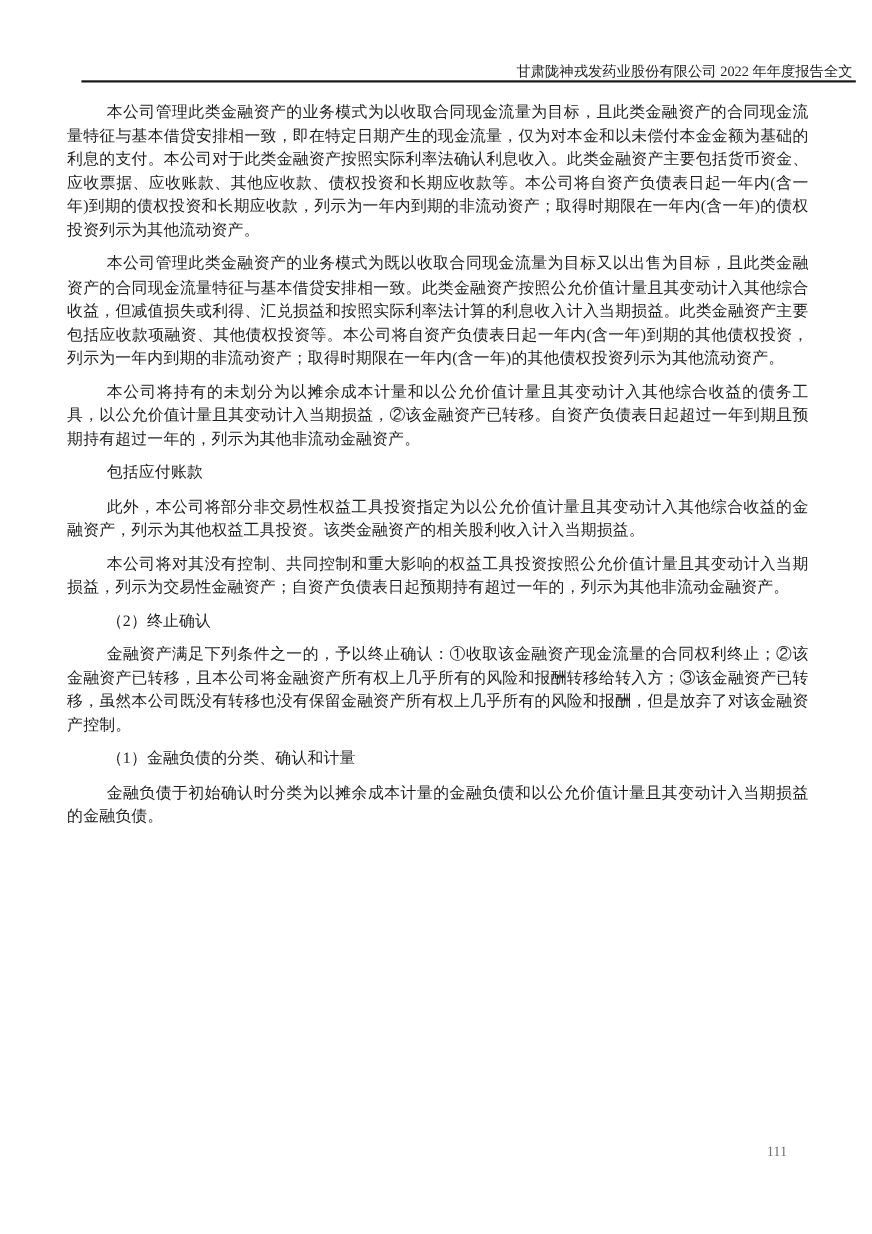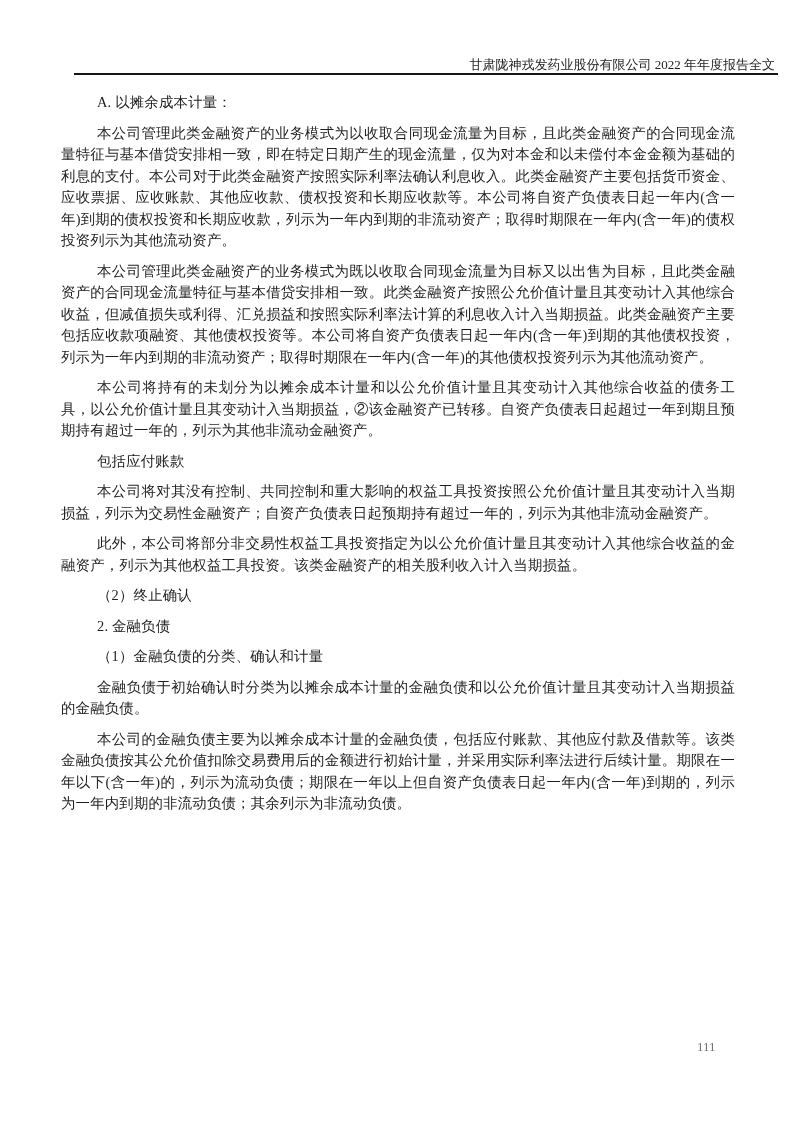--- a/index.html
+++ b/index.html
@@ -62,29 +62,27 @@
 </head>
 <body>
 
 <div class="page">
 
   <div class="header-title">甘肃陇神戎发药业股份有限公司 2022 年年度报告全文</div>
 
   <div class="header-rule"></div>
 
   <div class="content">
-    <div class="blk">A. 以摊余成本计量：</div>
     <div class="blk">本公司管理此类金融资产的业务模式为以收取合同现金流量为目标，且此类金融资产的合同现金流量特征与基本借贷安排相一致，即在特定日期产生的现金流量，仅为对本金和以未偿付本金金额为基础的利息的支付。本公司对于此类金融资产按照实际利率法确认利息收入。此类金融资产主要包括货币资金、应收票据、应收账款、其他应收款、债权投资和长期应收款等。本公司将自资产负债表日起一年内(含一年)到期的债权投资和长期应收款，列示为一年内到期的非流动资产；取得时期限在一年内(含一年)的债权投资列示为其他流动资产。</div>
     <div class="blk">本公司管理此类金融资产的业务模式为既以收取合同现金流量为目标又以出售为目标，且此类金融资产的合同现金流量特征与基本借贷安排相一致。此类金融资产按照公允价值计量且其变动计入其他综合收益，但减值损失或利得、汇兑损益和按照实际利率法计算的利息收入计入当期损益。此类金融资产主要包括应收款项融资、其他债权投资等。本公司将自资产负债表日起一年内(含一年)到期的其他债权投资，列示为一年内到期的非流动资产；取得时期限在一年内(含一年)的其他债权投资列示为其他流动资产。</div>
     <div class="blk">本公司将持有的未划分为以摊余成本计量和以公允价值计量且其变动计入其他综合收益的债务工具，以公允价值计量且其变动计入当期损益，②该金融资产已转移。自资产负债表日起超过一年到期且预期持有超过一年的，列示为其他非流动金融资产。</div>
     <div class="blk">包括应付账款</div>
+    <div class="blk">此外，本公司将部分非交易性权益工具投资指定为以公允价值计量且其变动计入其他综合收益的金融资产，列示为其他权益工具投资。该类金融资产的相关股利收入计入当期损益。</div>
     <div class="blk">本公司将对其没有控制、共同控制和重大影响的权益工具投资按照公允价值计量且其变动计入当期损益，列示为交易性金融资产；自资产负债表日起预期持有超过一年的，列示为其他非流动金融资产。</div>
-    <div class="blk">此外，本公司将部分非交易性权益工具投资指定为以公允价值计量且其变动计入其他综合收益的金融资产，列示为其他权益工具投资。该类金融资产的相关股利收入计入当期损益。</div>
     <div class="blk">（2）终止确认</div>
-    <div class="blk">2. 金融负债</div>
+    <div class="blk">金融资产满足下列条件之一的，予以终止确认：①收取该金融资产现金流量的合同权利终止；②该金融资产已转移，且本公司将金融资产所有权上几乎所有的风险和报酬转移给转入方；③该金融资产已转移，虽然本公司既没有转移也没有保留金融资产所有权上几乎所有的风险和报酬，但是放弃了对该金融资产控制。</div>
     <div class="blk">（1）金融负债的分类、确认和计量</div>
     <div class="blk">金融负债于初始确认时分类为以摊余成本计量的金融负债和以公允价值计量且其变动计入当期损益的金融负债。</div>
-    <div class="blk">本公司的金融负债主要为以摊余成本计量的金融负债，包括应付账款、其他应付款及借款等。该类金融负债按其公允价值扣除交易费用后的金额进行初始计量，并采用实际利率法进行后续计量。期限在一年以下(含一年)的，列示为流动负债；期限在一年以上但自资产负债表日起一年内(含一年)到期的，列示为一年内到期的非流动负债；其余列示为非流动负债。</div>
   </div>
 
   <div class="page-number">111</div>
 
 </div>
 
 </body></html>

